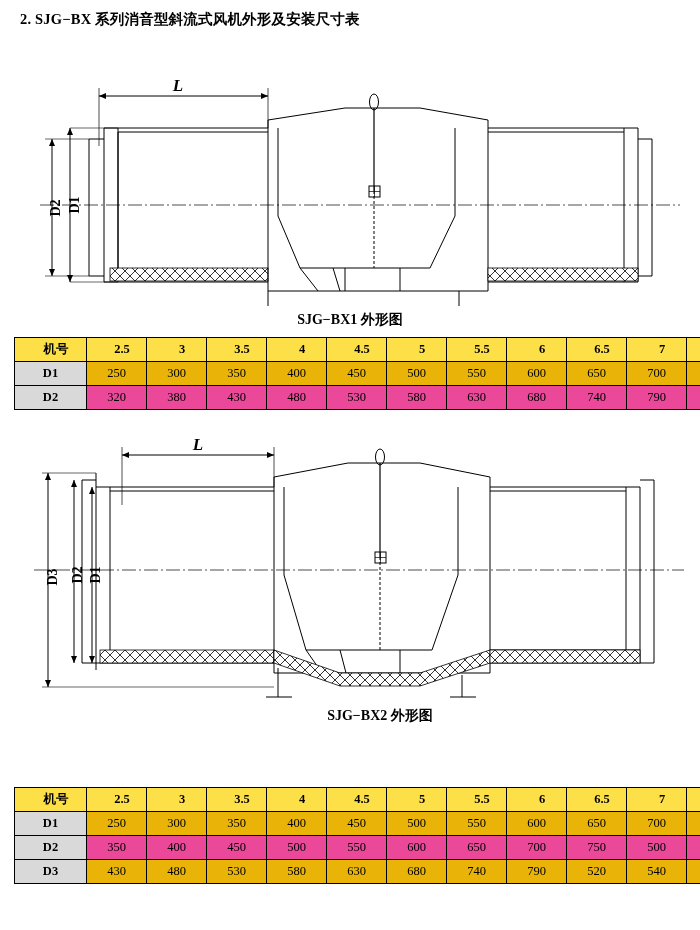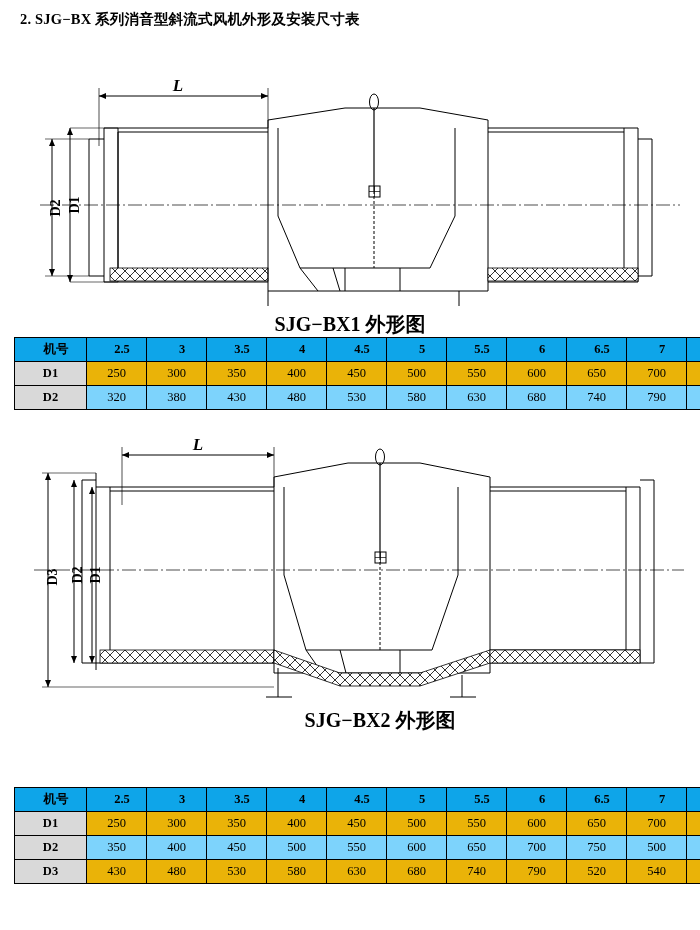--- a/index.html
+++ b/index.html
@@ -26,21 +26,21 @@
     top: 10px;
     font-size: 14.5px;
     font-weight: bold;
     letter-spacing: 0.2px;
     white-space: nowrap;
   }
   .fig-caption {
     position: absolute;
     width: 100%;
     text-align: center;
-    font-size: 20px;
+    font-size: 14px;
     font-weight: bold;
   }
   #caption1 { top: 311px; }
   #caption2 { top: 707px; margin-left: 30px; }
 
   .diagram {
     position: absolute;
     left: 0;
   }
   #diagram1 { top: 36px; }
@@ -53,30 +53,30 @@
   }
   table.dims td {
     border: 1px solid #000000;
     height: 21px;
     text-align: center;
     vertical-align: middle;
     font-size: 12.5px;
     font-family: "Liberation Serif", serif;
   }
   table.dims td.hdr {
-    background: #0ea5e9;
+    background: #fde047;
     font-weight: bold;
     padding-left: 12px;
   }
   table.dims td.rowlab {
     background: #d9d9d9;
     font-weight: bold;
   }
   table.dims td.shade {
-    background: #7dd3fc;
+    background: #ec4899;
   }
   table.dims td.plain {
     background: #eab308;
   }
   #table1 { left: 14px; top: 337px; width: 672px; }
   #table2 { left: 14px; top: 787px; width: 672px; }
 
   .note {
     position: absolute;
     left: 14px;

